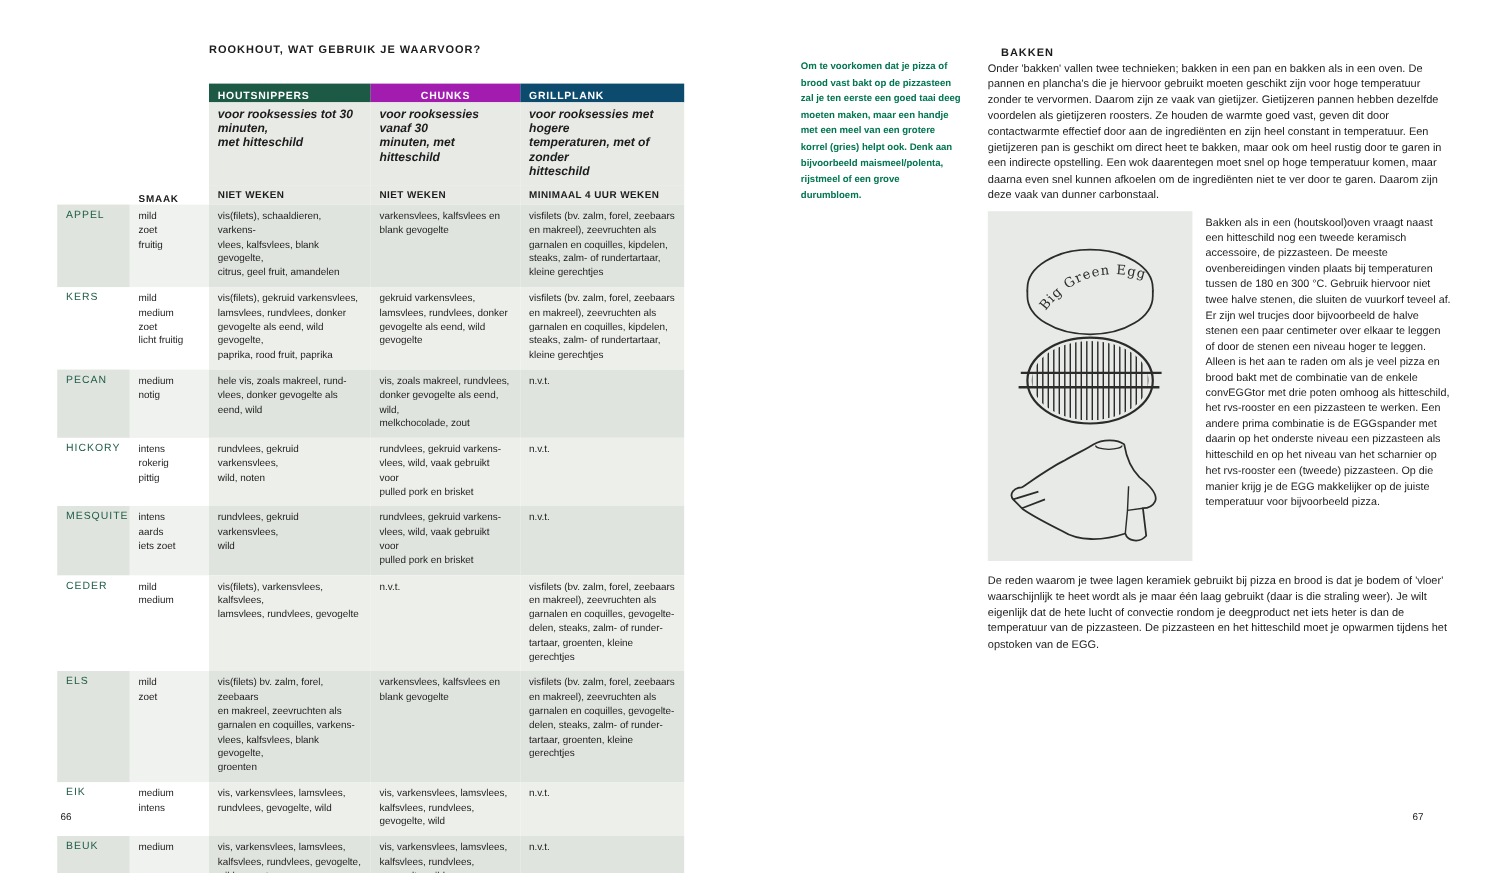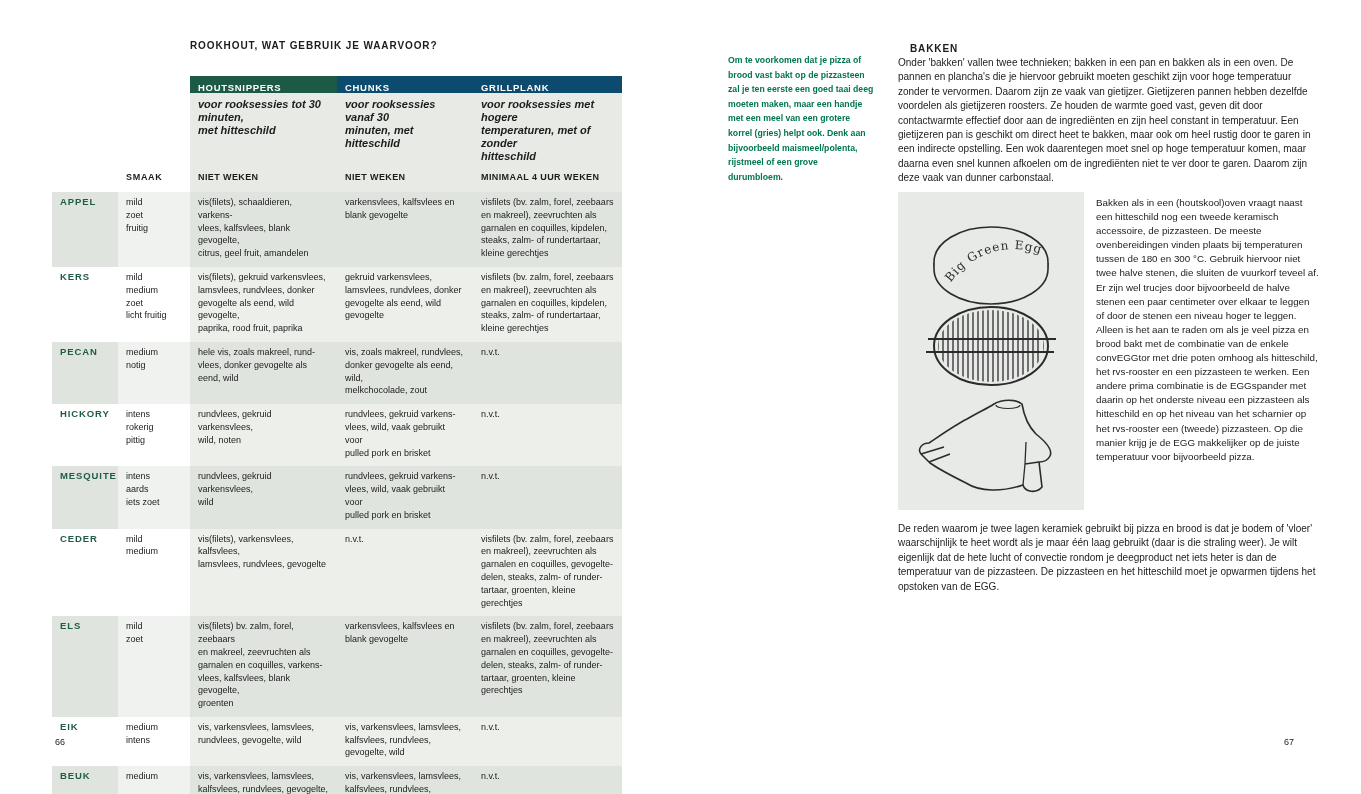--- a/index.html
+++ b/index.html
@@ -25,28 +25,28 @@
   .desc-cell {
     font-style:italic; font-weight:bold; font-size:11px; line-height:13px;
     padding:5px 8px 6px 8px; background:#e8eae6; white-space:pre-line;
   }
   .soak-cell {
     font-weight:bold; font-size:9px; letter-spacing:0.4px;
     padding:3px 8px 4px 8px; background:#e8eae6;
   }
   .smaak-cell {
     font-weight:bold; font-size:9px; letter-spacing:0.7px;
-    padding:3px 8px 10px 8px; align-self:end;
+    padding:3px 8px 0 8px; align-self:end;
   }
   .trow { display:grid; grid-template-columns:66px 72px 147px 136px 149px; }
   .cell {
     font-size:9px; line-height:12.8px; padding:4px 8px 7px 8px;
     white-space:pre-line;
   }
-  .c-wood { color:#1e5c46; font-weight:bold; font-size:9.5px; letter-spacing:0.9px; }
+  .c-wood { color:#1e5c46; font-weight:normal; font-size:9.5px; letter-spacing:0.9px; }
   .trow.stripe-a .c-wood, .trow.stripe-a .c-hout,
   .trow.stripe-a .c-chunks, .trow.stripe-a .c-grill { background:#e0e4df; }
   .trow.stripe-a .c-smaak { background:#f0f2ef; }
   .trow.stripe-b .c-hout, .trow.stripe-b .c-chunks,
   .trow.stripe-b .c-grill { background:#edefeb; }
 
   .page-number { position:absolute; font-size:9px; color:#1c1c1c; }
   #page-num-left  { left:55px;  top:737px;text-align:right; }
   #page-num-right { left:1284px; top:737px; }
 
@@ -73,21 +73,21 @@
 <body>
 
 <div class="book-title">ROOKHOUT, WAT GEBRUIK JE WAARVOOR?</div>
 
 <div class="wood-table">
 
   <div class="tgrid">
     <div></div>
     <div></div>
     <div class="bar-cell" id="bar-houtsnippers" style="background: rgb(29, 90, 69);">HOUTSNIPPERS</div>
-    <div class="bar-cell" id="bar-chunks" style="background: #0c4a6e;">CHUNKS</div>
+    <div class="bar-cell" id="bar-chunks" style="background: #a21caf; text-align: center;">CHUNKS</div>
     <div class="bar-cell" id="bar-grillplank" style="background: #0c4a6e;">GRILLPLANK</div>
   </div>
 
   <div class="tgrid">
     <div></div>
     <div></div>
     <div class="desc-cell">voor rooksessies tot 30 minuten,
 met hitteschild</div>
     <div class="desc-cell">voor rooksessies vanaf 30
 minuten, met hitteschild</div>

